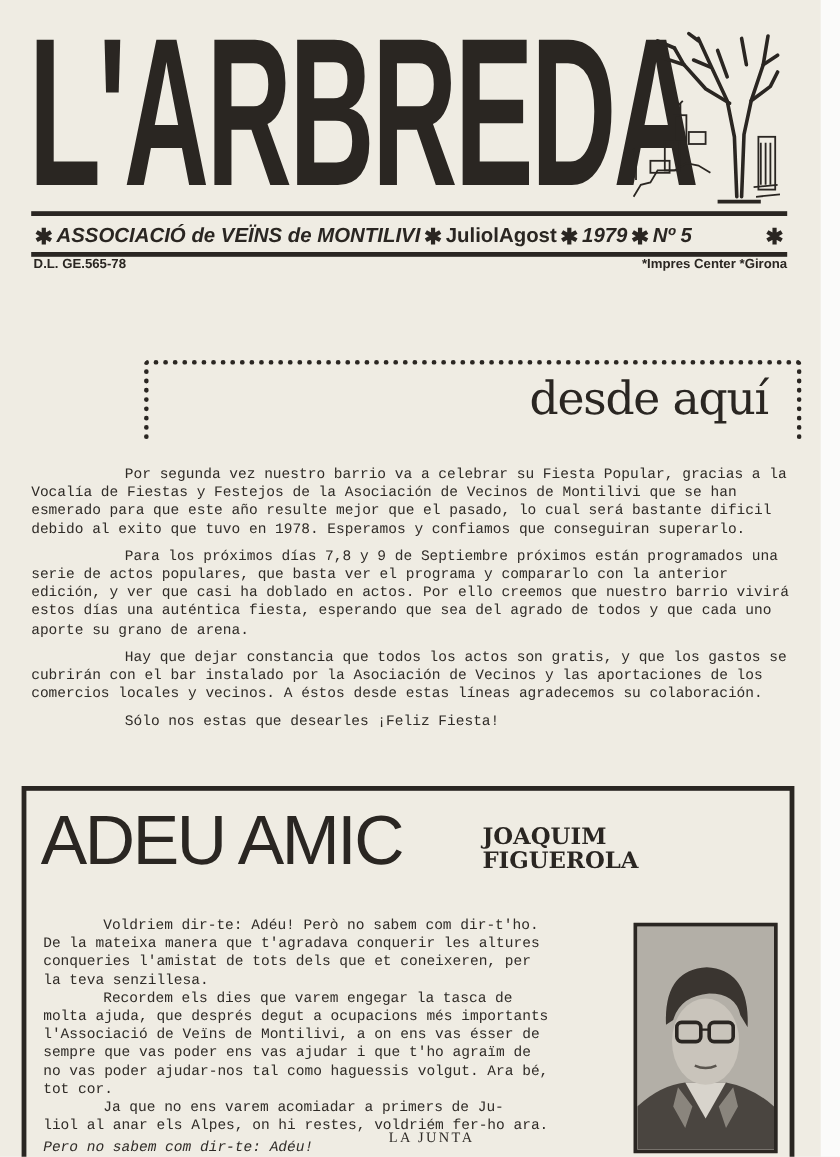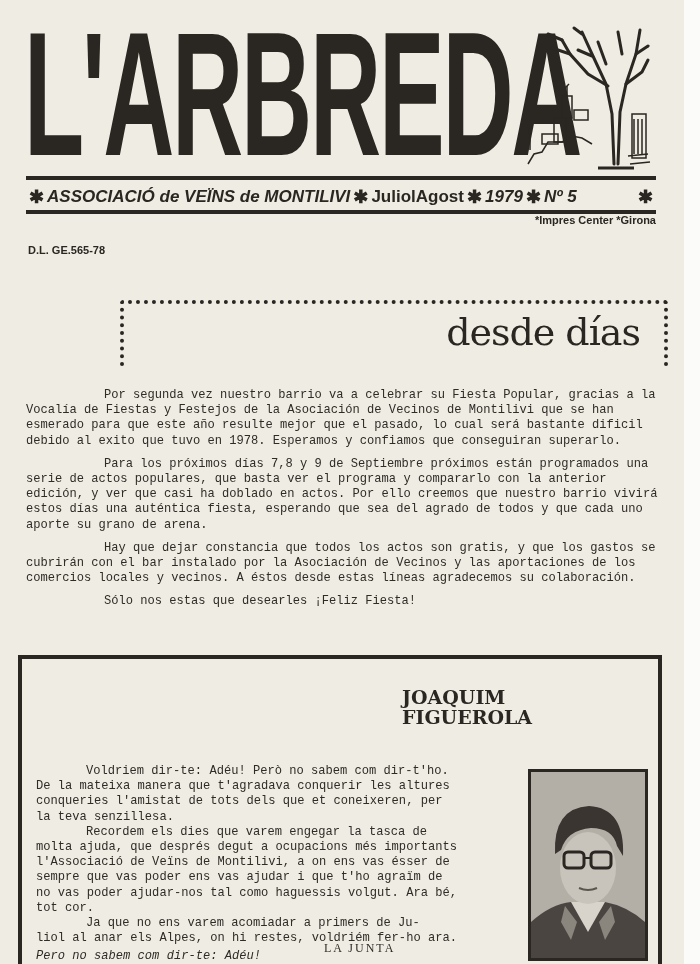--- a/index.html
+++ b/index.html
@@ -9,21 +9,21 @@
   .masthead-title{position:absolute;left:24px;top:14px;width:480px;height:160px;
     font-family:"Liberation Sans",sans-serif;font-weight:bold;font-size:176px;line-height:160px;
     color:#2a2622;letter-spacing:-4px;transform:scaleX(0.56);transform-origin:left top;white-space:nowrap;}
   .tree{position:absolute;left:522px;top:24px;width:132px;height:146px;}
   .rule{position:absolute;left:26px;width:630px;height:4px;background:#2a2622;}
   .assoc-line{position:absolute;left:26px;top:184px;width:630px;height:26px;
     font-family:"Liberation Sans",sans-serif;font-weight:bold;font-style:italic;font-size:17px;
     color:#2a2622;display:flex;align-items:center;white-space:nowrap;}
   .assoc-line .star{font-style:normal;font-size:18px;margin:0 3px;}
   .assoc-line .pad{flex:1;}
-  .dl{position:absolute;left:28px;top:214px;font-family:"Liberation Sans",sans-serif;font-weight:bold;font-size:11px;color:#2a2622;margin-top:30px;}
+  .dl{position:absolute;left:28px;top:214px;font-family:"Liberation Sans",sans-serif;font-weight:bold;font-size:11px;color:#2a2622;}
   .printer{position:absolute;right:28px;top:214px;font-family:"Liberation Sans",sans-serif;font-weight:bold;font-size:11px;color:#2a2622;text-align:center;}
   .dotbox{position:absolute;left:120px;top:300px;width:540px;height:62px;
     border-top:4px dotted #2a2622;border-left:4px dotted #2a2622;border-right:4px dotted #2a2622;
     border-top-left-radius:4px;border-top-right-radius:4px;}
   .section-title{position:absolute;right:44px;top:310px;font-family:"DejaVu Serif",serif;font-size:38px;color:#2a2622;letter-spacing:-1px;}
   .article{position:absolute;left:26px;top:388px;width:636px;font-family:"Liberation Mono",monospace;font-size:12.1px;line-height:15.2px;color:#2f2b27;}
   .article p{margin:0 0 8px 0;text-indent:78px;}
   .box{position:absolute;left:18px;top:655px;width:636px;height:306px;border:4px solid #2a2622;background:#efece3;}
   .adeu{position:absolute;left:12px;top:10px;font-family:"Liberation Sans",sans-serif;font-size:58px;line-height:64px;color:#2a2622;letter-spacing:-2px;}
   .name{position:absolute;left:380px;top:28px;font-family:"DejaVu Serif",serif;font-weight:bold;font-size:19px;line-height:20px;color:#2a2622;text-align:left;}
@@ -84,30 +84,31 @@
     <span class="pad"></span>
     <span class="star">✱</span>
   </div>
 
   <div class="rule" style="top:210px;"></div>
 
   <div class="dl">D.L. GE.565-78</div>
   <div class="printer">*Impres Center *Girona</div>
 
   <div class="dotbox"></div>
-  <div class="section-title">desde días</div>
+  <div class="section-title">desde aquí</div>
 
   <div class="article">
     <p>Por segunda vez nuestro barrio va a celebrar su Fiesta Popular, gracias a la Vocalía de Fiestas y Festejos de la Asociación de Vecinos de Montilivi que se han esmerado para que este año resulte mejor que el pasado, lo cual será bastante dificil debido al exito que tuvo en 1978. Esperamos y confiamos que conseguiran superarlo.</p>
     <p>Para los próximos días 7,8 y 9 de Septiembre próximos están programados una serie de actos populares, que basta ver el programa y compararlo con la anterior edición, y ver que casi ha doblado en actos. Por ello creemos que nuestro barrio vivirá estos días una auténtica fiesta, esperando que sea del agrado de todos y que cada uno aporte su grano de arena.</p>
     <p>Hay que dejar constancia que todos los actos son gratis, y que los gastos se cubrirán con el bar instalado por la Asociación de Vecinos y las aportaciones de los comercios locales y vecinos. A éstos desde estas líneas agradecemos su colaboración.</p>
     <p>Sólo nos estas que desearles ¡Feliz Fiesta!</p>
   </div>
 
   <div class="box">
+    <div class="adeu">ADEU AMIC</div>
     <div class="name">
       <div>JOAQUIM</div>
       <div>FIGUEROLA</div>
     </div>
 
     <div class="tribute">
       <p class="ind">Voldriem dir-te: Adéu! Però no sabem com dir-t'ho.</p>
       <p>De la mateixa manera que t'agradava conquerir les altures</p>
       <p>conqueries l'amistat de tots dels que et coneixeren, per</p>
       <p>la teva senzillesa.</p>

